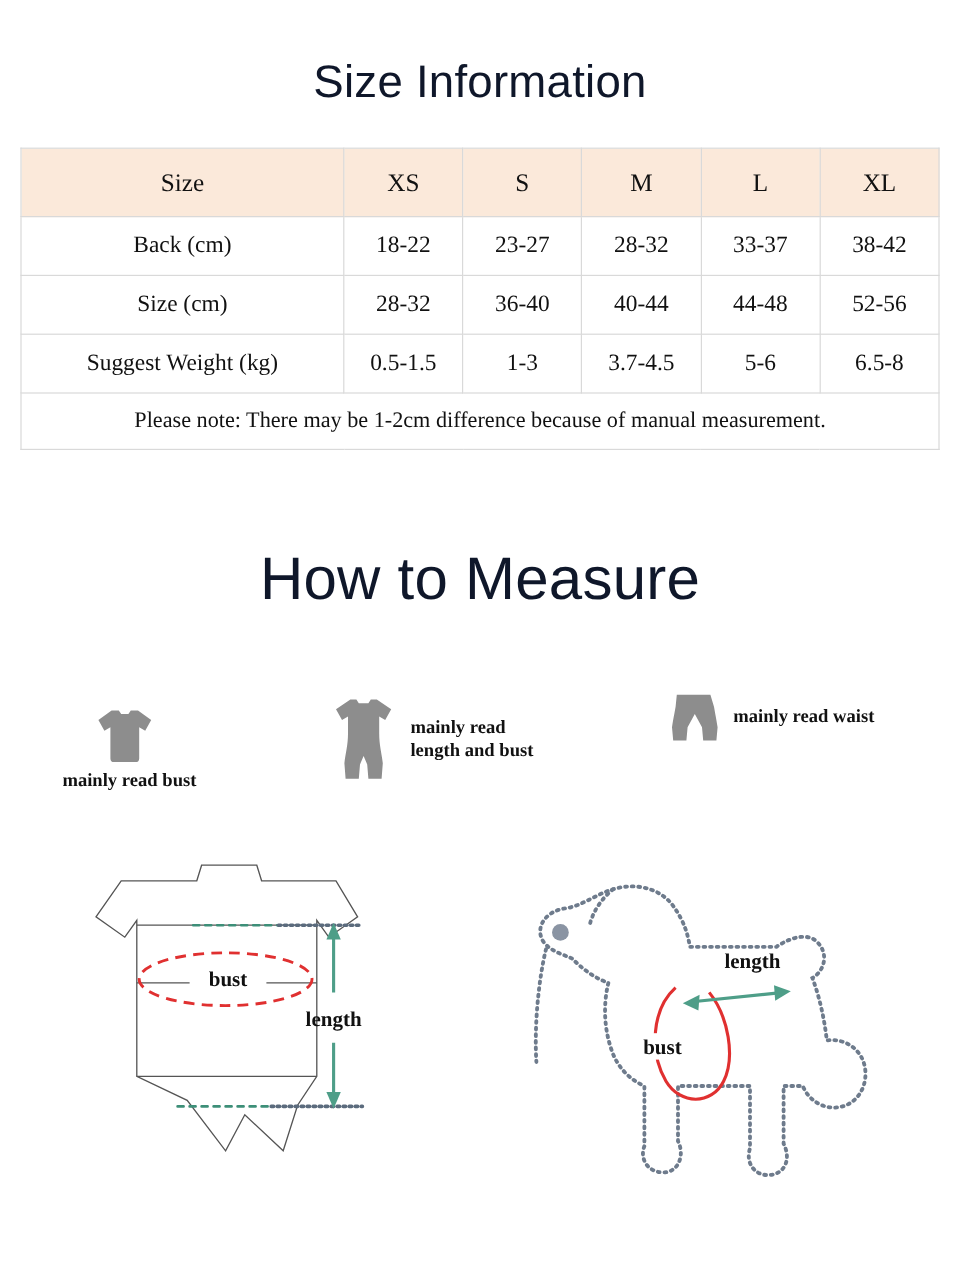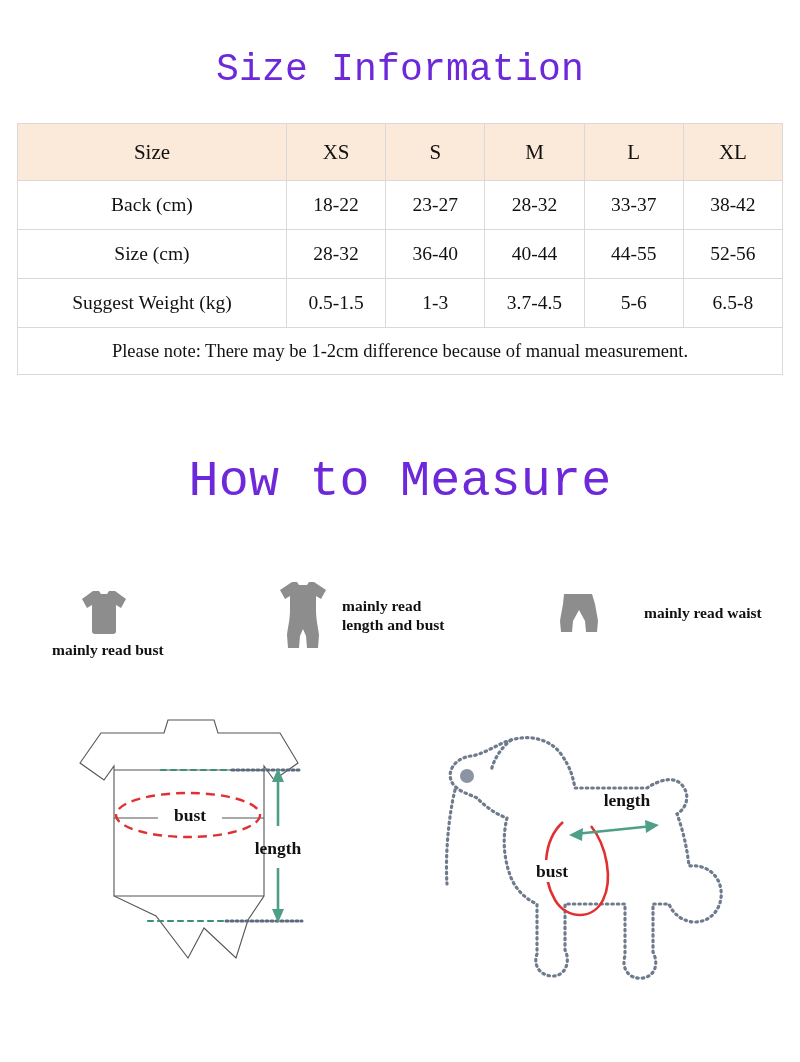--- a/index.html
+++ b/index.html
@@ -18,23 +18,23 @@
 
   .page {
     width: 800px;
     height: 1062px;
     position: relative;
   }
 
   
   .title {
     text-align: center;
-    font-family: Liberation Mono, monospace;
+    font-family: Liberation Sans, sans-serif;
     font-weight: 400;
-    color: #6d28d9;
+    color: #0f172a;
   }
   #size-info-title {
     font-size: 38px;
     margin-top: 48px;
     letter-spacing: 0.2px;
   }
   #how-to-measure-title {
     font-size: 50px;
     margin-top: 78px;
     letter-spacing: 0.2px;
@@ -94,21 +94,21 @@
     font-family: "Liberation Serif", serif;
     font-weight: bold;
     font-size: 15.5px;
     color: #111;
     line-height: 1.25;
     margin-left: 8px;
     white-space: pre-line;
   }
   #icon-item-1 { left: 44px;  top: 18px; flex-direction: column; }
   #icon-item-2 { left: 272px; top: 10px; }
-  #icon-item-3 { left: 553px; top: 20px; gap: 33px; }
+  #icon-item-3 { left: 553px; top: 4px; }
 
   .garment-icon { display: block; }
 
   
   .diagram-row {
     position: relative;
     margin-top: 28px;
     height: 330px;
   }
   #diagram-shirt {
@@ -154,21 +154,21 @@
           <td>23-27</td>
           <td>28-32</td>
           <td>33-37</td>
           <td>38-42</td>
         </tr>
         <tr>
           <td class="row-label">Size (cm)</td>
           <td>28-32</td>
           <td>36-40</td>
           <td>40-44</td>
-          <td>44-55</td>
+          <td>44-48</td>
           <td>52-56</td>
         </tr>
         <tr>
           <td class="row-label">Suggest Weight (kg)</td>
           <td>0.5-1.5</td>
           <td>1-3</td>
           <td>3.7-4.5</td>
           <td>5-6</td>
           <td>6.5-8</td>
         </tr>

